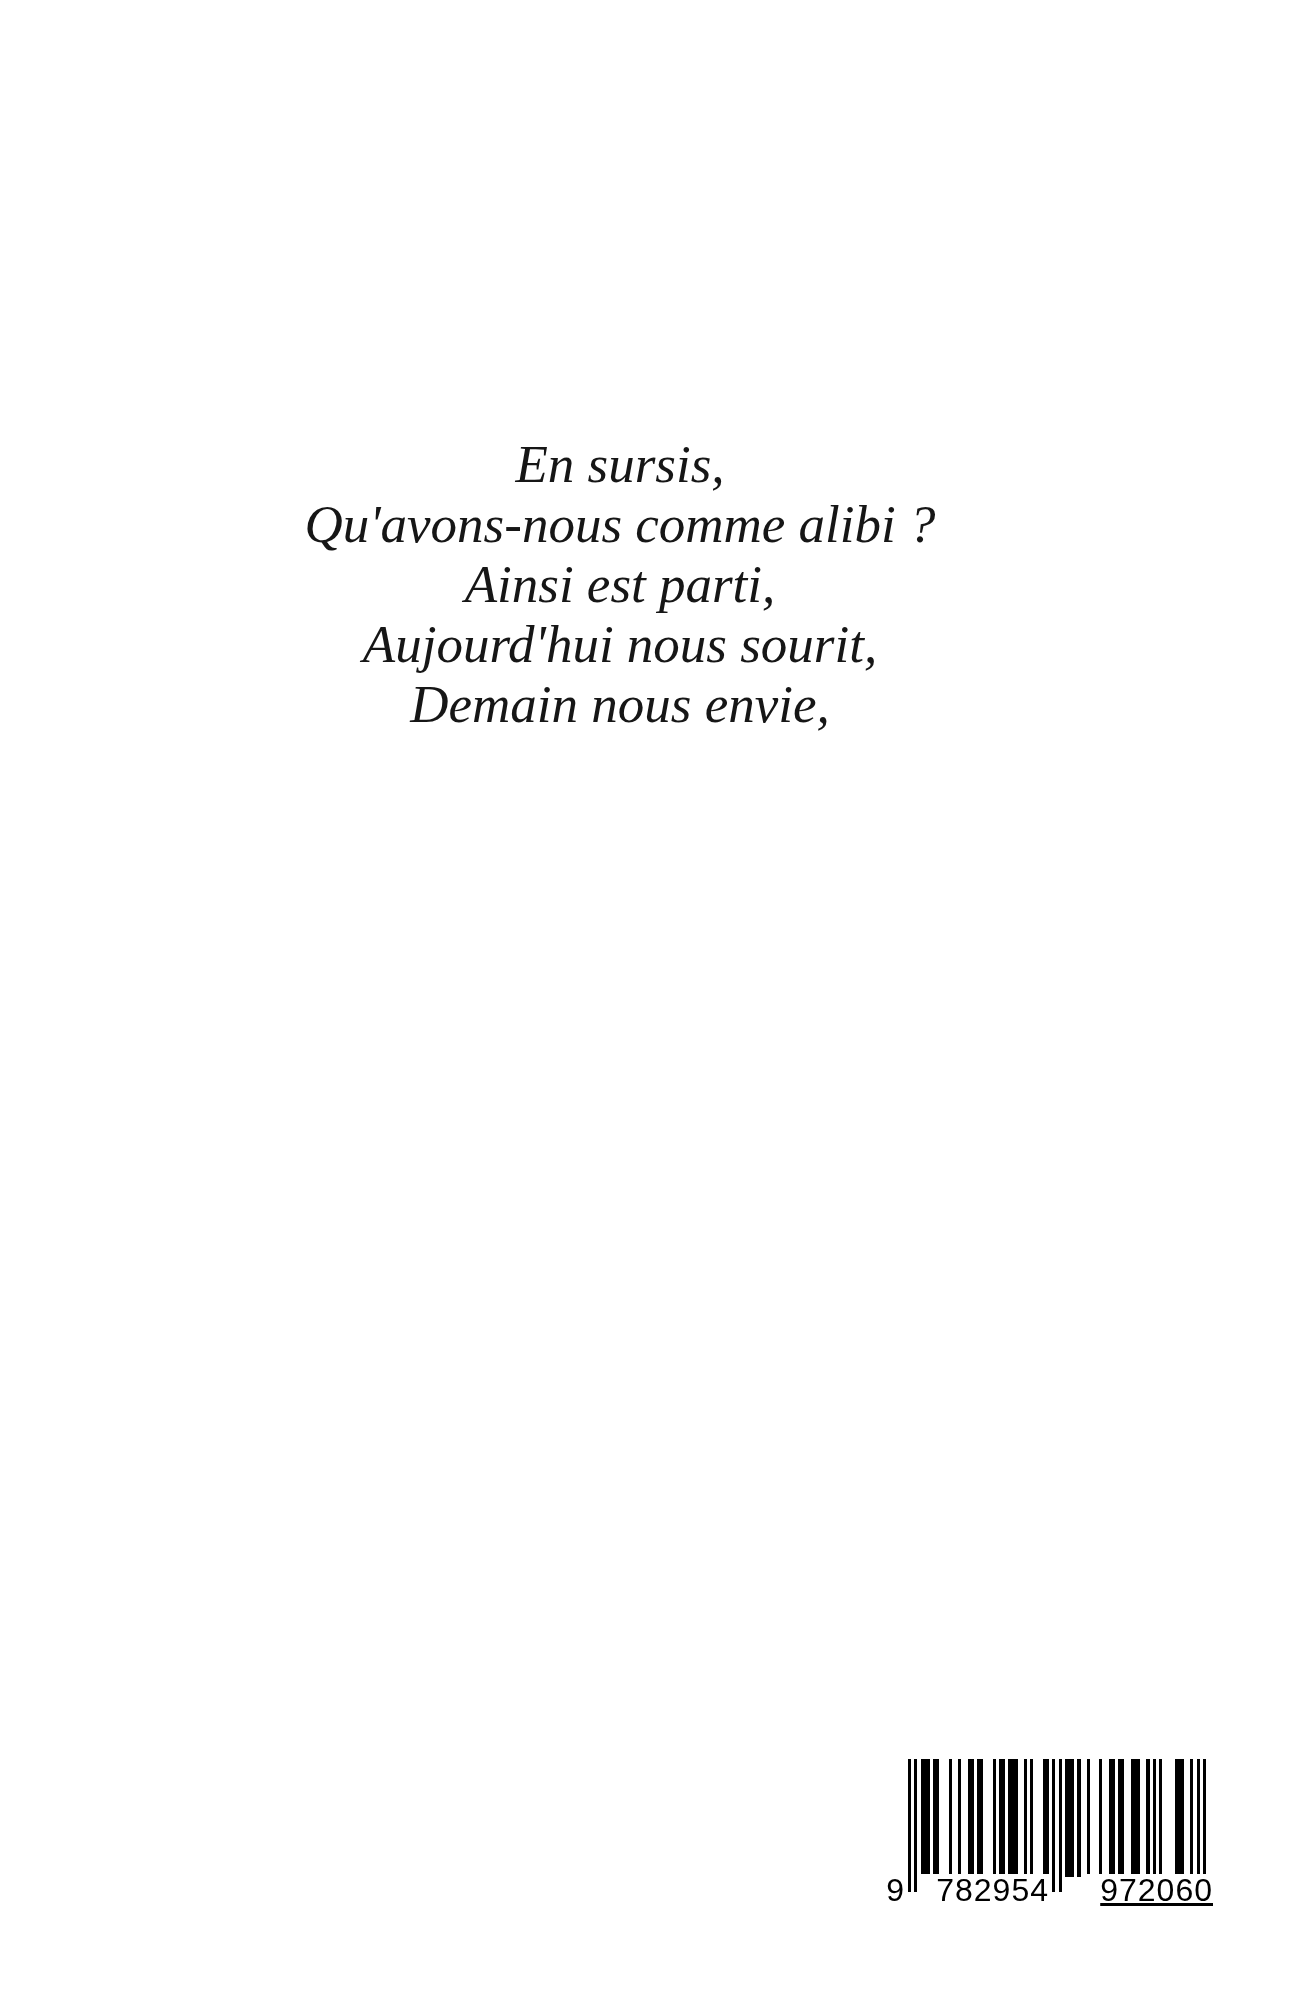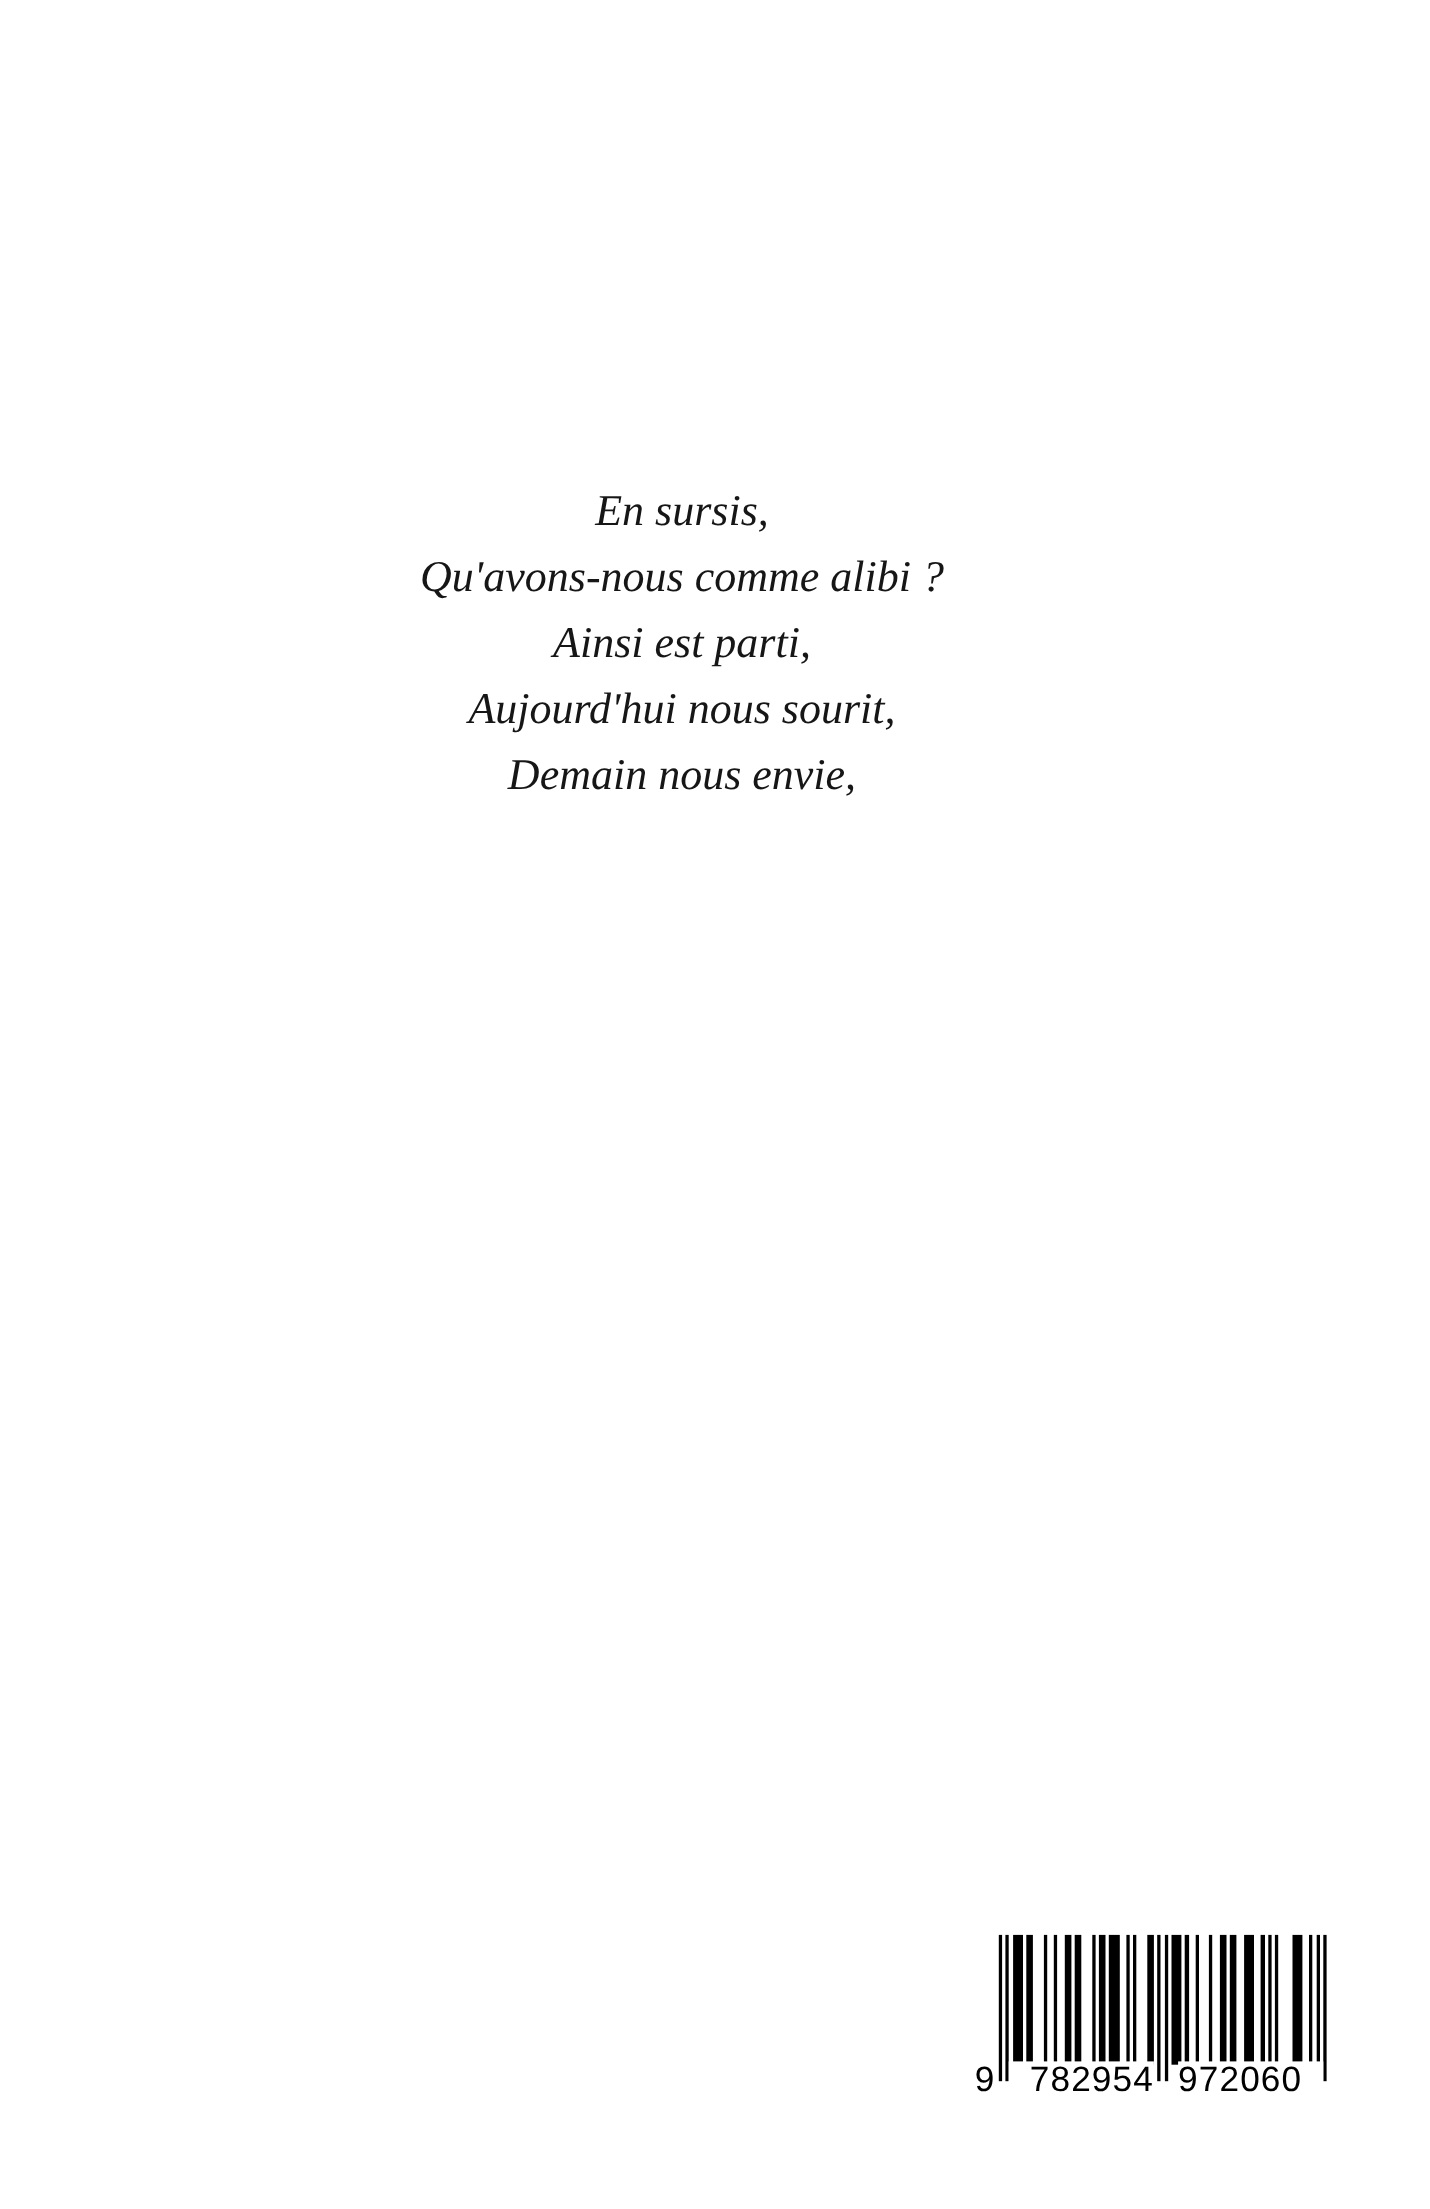--- a/index.html
+++ b/index.html
@@ -15,21 +15,21 @@
     overflow: hidden;
   }
   .poem {
     position: absolute;
     top: 434px;
     left: 0;
     width: 1240px;
     text-align: center;
     font-family: "Liberation Serif", "DejaVu Serif", serif;
     font-style: italic;
-    font-size: 40px;
+    font-size: 53px;
     line-height: 60px;
     color: #161616;
   }
   .poem-line {
     white-space: pre;
   }
   .tagline {
     position: absolute;
     top: 823px;
     left: 0;
@@ -67,24 +67,25 @@
     width: 26px;
     text-align: right;
   }
   .bc-g1 {
     left: 9px;
     width: 132px;
     text-align: right;
     letter-spacing: 1px;
   }
   .bc-g2 {
-    left: 163px;
+    left: 173px;
     width: 132px;
-    text-align: left;
+    text-align: right;
     letter-spacing: 1px;
+    text-decoration: underline;
   }
 </style>
 </head>
 <body>
 
 <div class="page">
 
   <div class="poem" id="poem" style="color: rgb(22, 22, 22);">
       <div class="poem-line">En sursis,</div>
       <div class="poem-line">Qu'avons-nous comme alibi ?</div>

